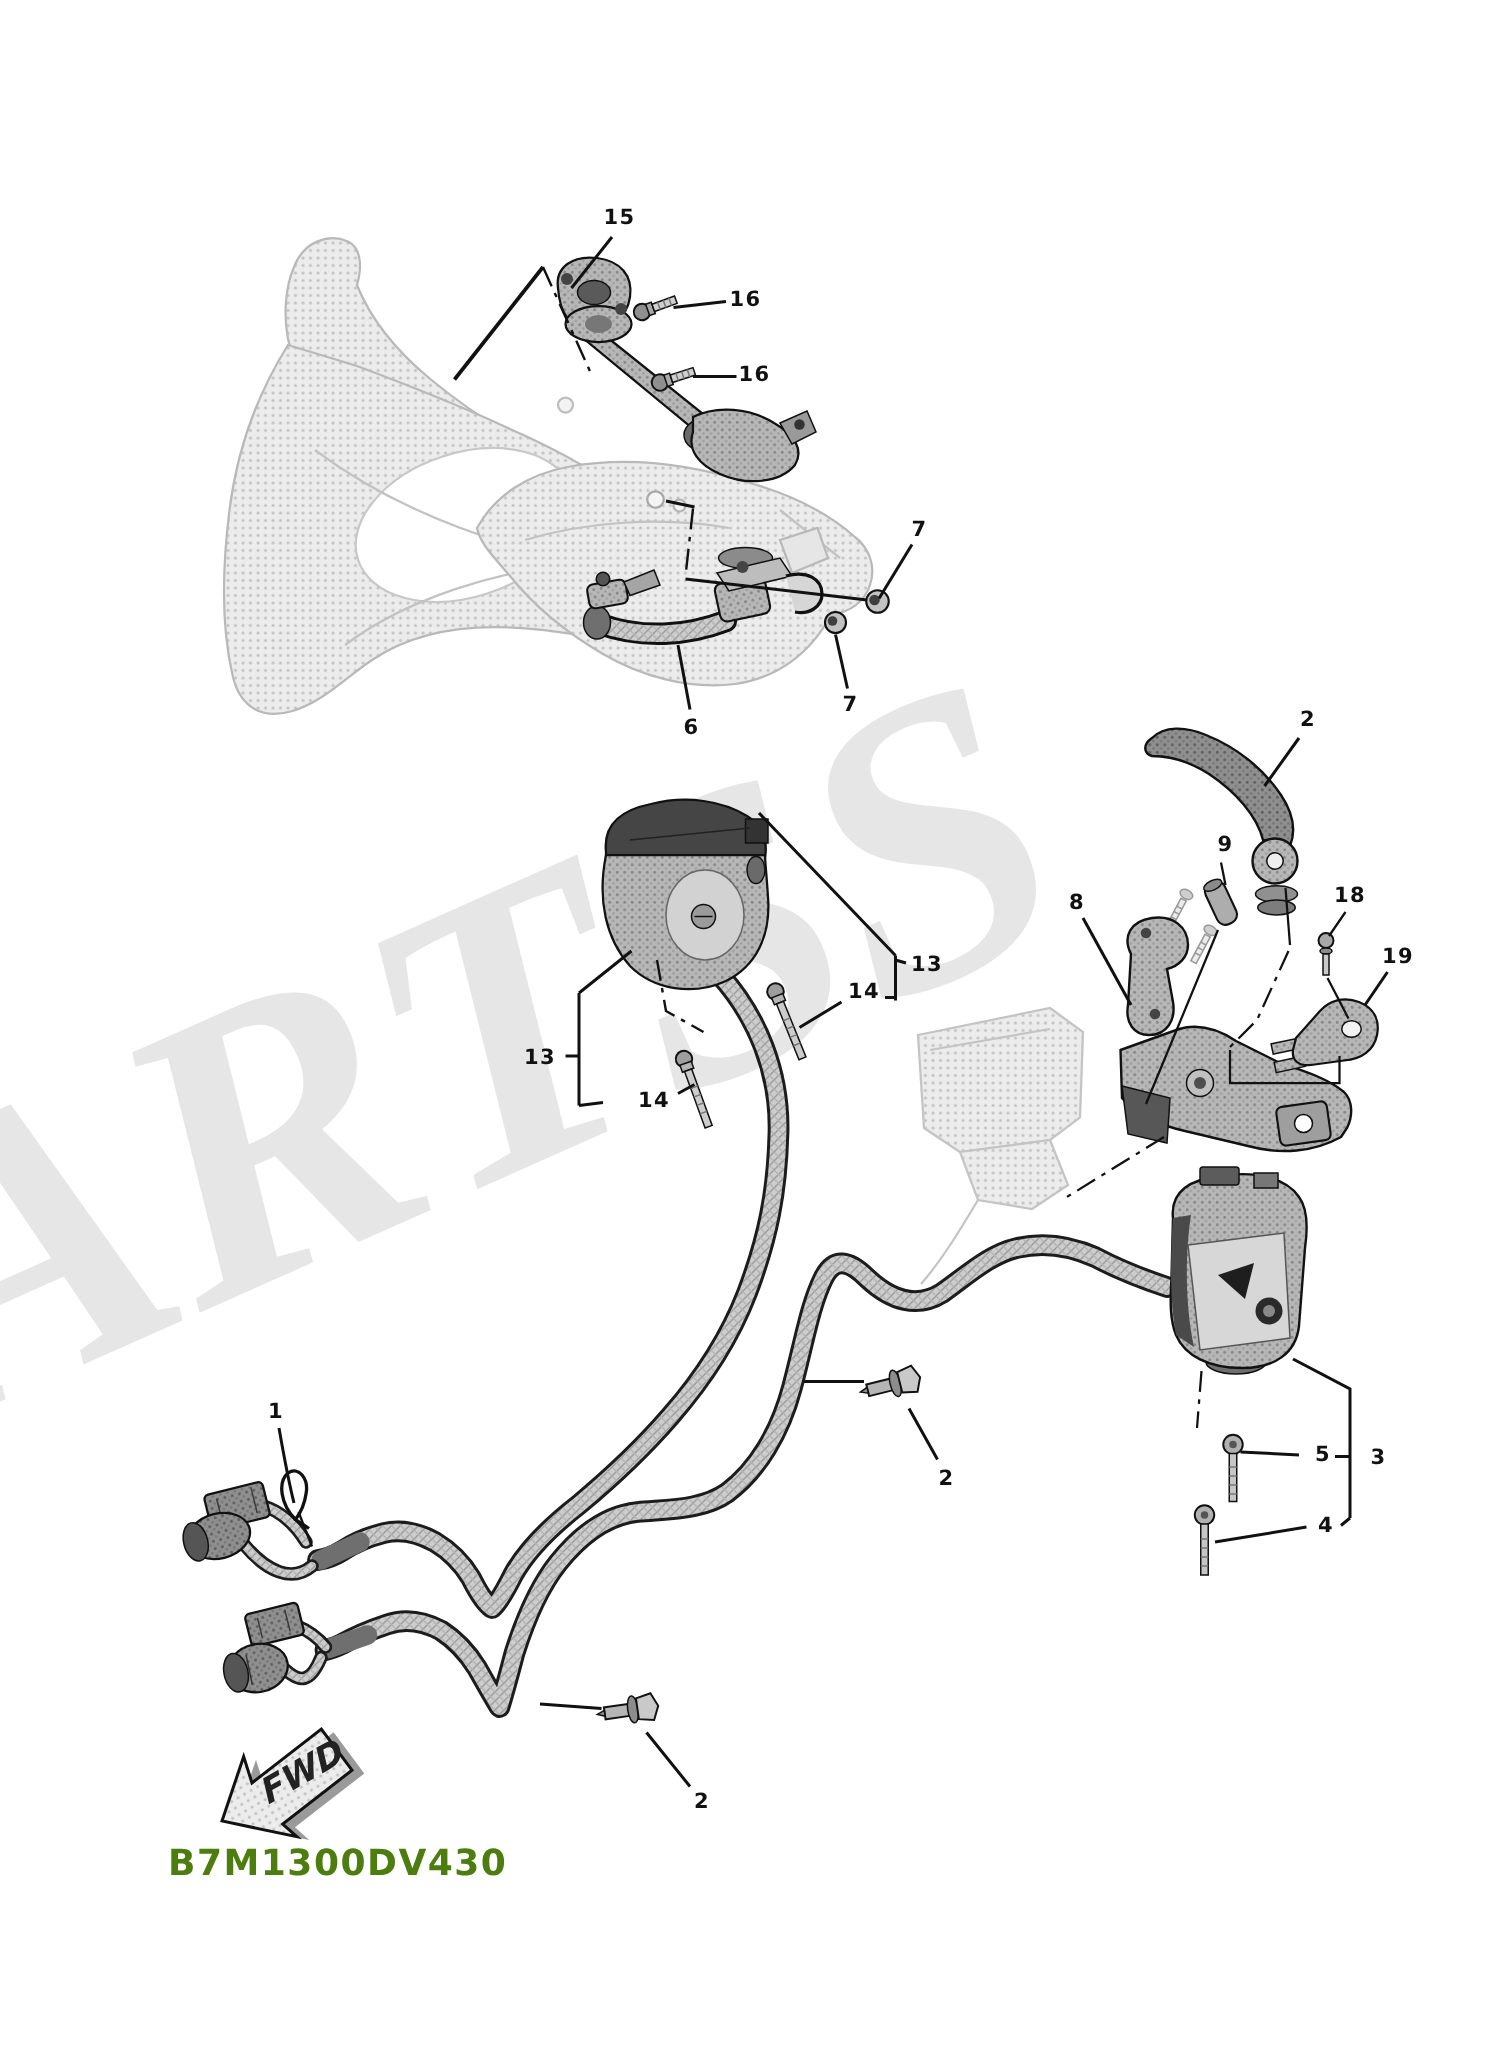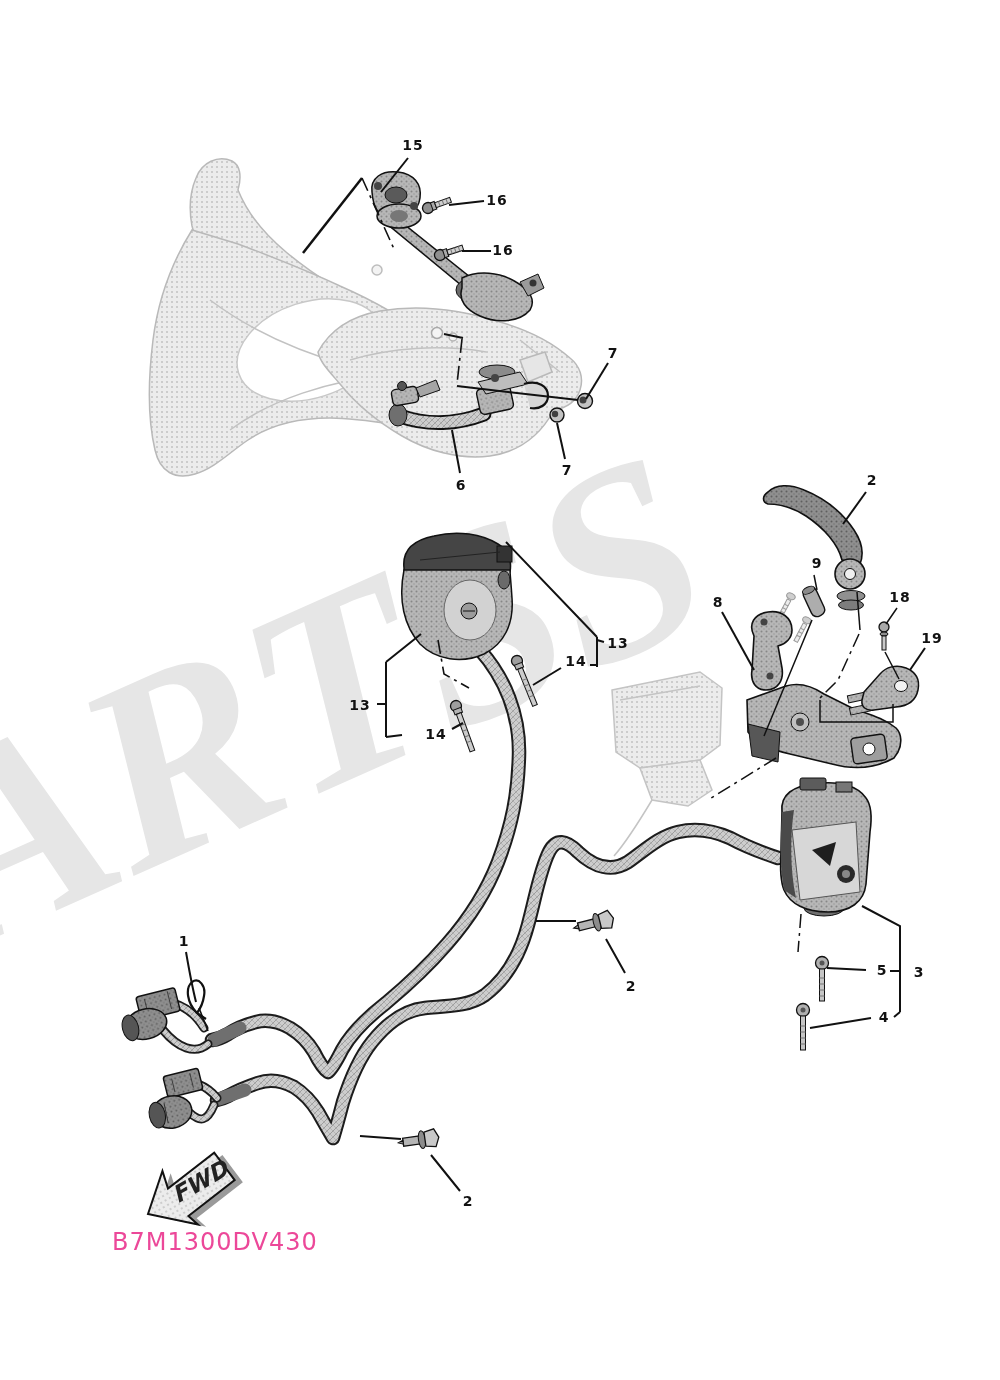--- a/index.html
+++ b/index.html
@@ -5,22 +5,22 @@
   html,body{margin:0;padding:0;background:#fff;}
   .stage{position:relative;width:1000px;height:1380px;background:#ffffff;overflow:hidden;
          font-family:"DejaVu Sans","Liberation Sans",sans-serif;}
   .watermark{position:absolute;left:-200px;top:790px;font-size:270px;line-height:1;
              font-family:"Liberation Serif","DejaVu Serif",serif;font-style:italic;font-weight:bold;
              color:#e6e6e6;letter-spacing:0px;white-space:nowrap;
              transform:rotate(-24deg);transform-origin:0 50%;user-select:none;}
   .art{position:absolute;left:0;top:0;}
   .callout{position:absolute;transform:translate(-50%,-50%);font-size:14px;font-weight:bold;
            color:#111;letter-spacing:1px;white-space:nowrap;}
-  .part-code{position:absolute;left:112px;top:1228px;font-size:24px;font-weight:normal;
-             color:#ec4899;letter-spacing:1px;}
+  .part-code{position:absolute;left:112px;top:1228px;font-size:24px;font-weight:bold;
+             color:#4d7c0f;letter-spacing:1px;}
 </style>
 </head>
 <body>
 
 <div class="stage">
 
   <div class="watermark">PARTSS</div>
 
   <svg class="art" width="1000" height="1380" viewBox="0 0 1000 1380">
     <defs>

